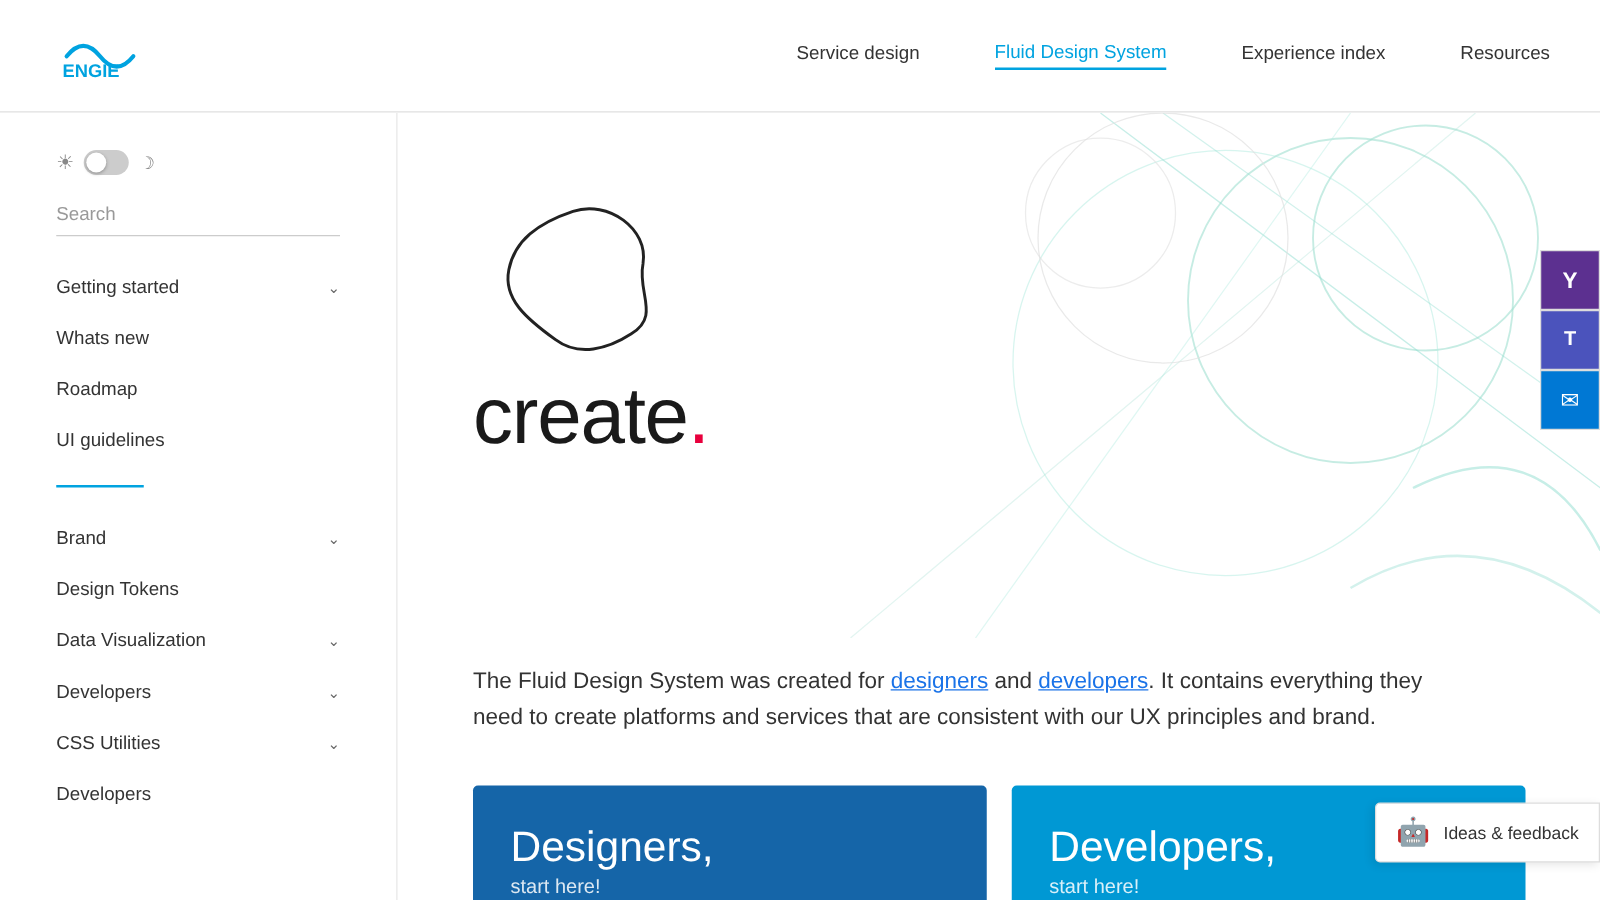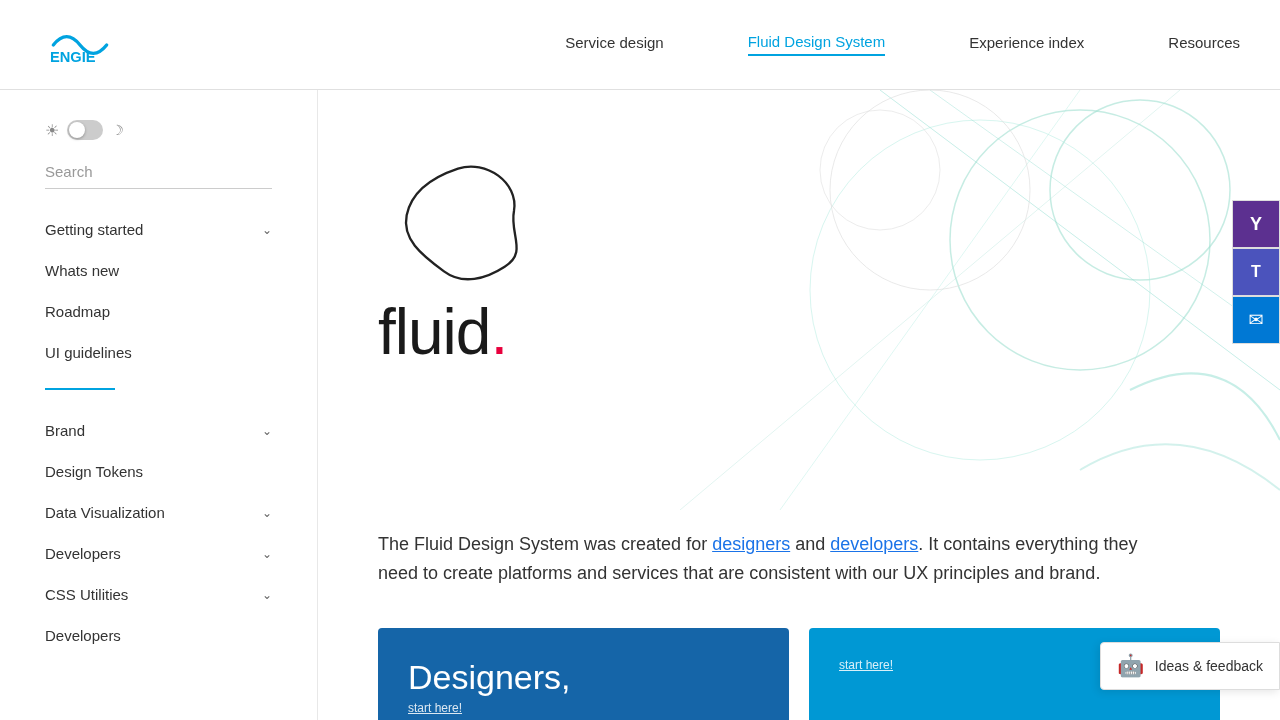--- a/index.html
+++ b/index.html
@@ -7,21 +7,21 @@
 
     
     .header {
       position: fixed; top: 0; left: 0; width: 1280px; height: 90px;
       background: #fff; border-bottom: 1px solid #e0e0e0;
       display: flex; align-items: center; justify-content: space-between;
       padding: 0 40px; z-index: 100;
     }
     .logo { display: flex; align-items: center; }
     .logo svg { width: 80px; height: 50px; }
-    .nav { display: flex; align-items: center; gap: 84px; }
+    .nav { display: flex; align-items: center; gap: 60px; }
     .nav-item {
       font-size: 15px; color: #333; cursor: pointer; text-decoration: none;
       padding-bottom: 4px;
     }
     .nav-item.active { color: #00a3e0; border-bottom: 2px solid #00a3e0; }
 
     
     .sidebar {
       position: fixed; top: 90px; left: 0; width: 318px; height: calc(720px - 90px);
       background: #fff; border-right: 1px solid #e8e8e8;
@@ -109,21 +109,21 @@
     .card {
       flex: 1; min-height: 140px; border-radius: 4px;
       padding: 30px; cursor: pointer;
       display: flex; flex-direction: column; justify-content: flex-start;
     }
     .card-designers { background: #1565a8; }
     .card-developers { background: #0098d4; }
     .card-title {
       font-size: 34px; font-weight: 400; color: #fff; margin-bottom: 4px;
     }
-    .card-subtitle { font-size: 12px; color: rgba(255,255,255,0.85); text-decoration: underline; }
+    .card-subtitle { font-size: 16px; color: rgba(255,255,255,0.85); }
 
     
     .floating-btns {
       position: fixed; right: 0; top: 200px;
       display: flex; flex-direction: column; gap: 0;
       z-index: 200;
     }
     .floating-btn {
       width: 48px; height: 48px; background: #fff;
       border: 1px solid #ddd; display: flex; align-items: center;
@@ -238,35 +238,36 @@
       <path d="M 550 300 Q 650 250 700 350" fill="none" stroke="#90ddd0" stroke-width="2" opacity="0.5"></path>
       <path d="M 500 380 Q 600 320 700 400" fill="none" stroke="#90ddd0" stroke-width="2" opacity="0.4"></path>
     </svg>
 
     <div class="fluid-logo-container">
 
       <svg class="fluid-blob" viewBox="0 0 160 150" xmlns="http://www.w3.org/2000/svg">
         <path d="M 80 20 C 110 10, 145 35, 140 65 C 135 90, 155 110, 130 125 C 110 138, 85 145, 65 130 C 40 112, 20 95, 25 70 C 30 45, 50 30, 80 20 Z" fill="none" stroke="#222" stroke-width="2.5" stroke-linejoin="round"></path>
       </svg>
       <div class="fluid-text">
-        <span>fluid</span><span class="fluid-dot">.</span>
+        <span>create</span><span class="fluid-dot">.</span>
       </div>
     </div>
   </section>
 
   <section class="description">
     <span>The Fluid Design System was created for </span><a href="#">designers</a><span> and </span><a href="#">developers</a><span>. It contains everything they need to create platforms and services that are consistent with our UX principles and brand.</span>
   </section>
 
   <div class="cards-row">
     <div class="card card-designers">
       <div class="card-title">Designers,</div>
       <div class="card-subtitle">start here!</div>
     </div>
     <div class="card card-developers">
+      <div class="card-title">Developers,</div>
       <div class="card-subtitle">start here!</div>
     </div>
   </div>
 </main>
 
 <div class="floating-btns">
   <div class="floating-btn" style="background:#5C3090;">
     <span style="color:#fff;font-weight:bold;font-size:18px;">Y</span>
   </div>
   <div class="floating-btn" style="background:#4B53BC;">

